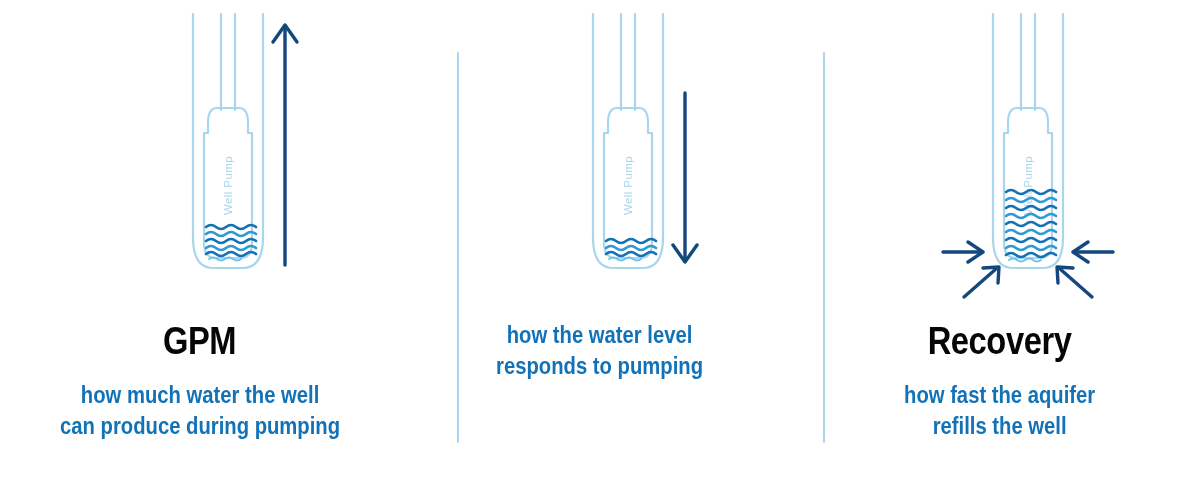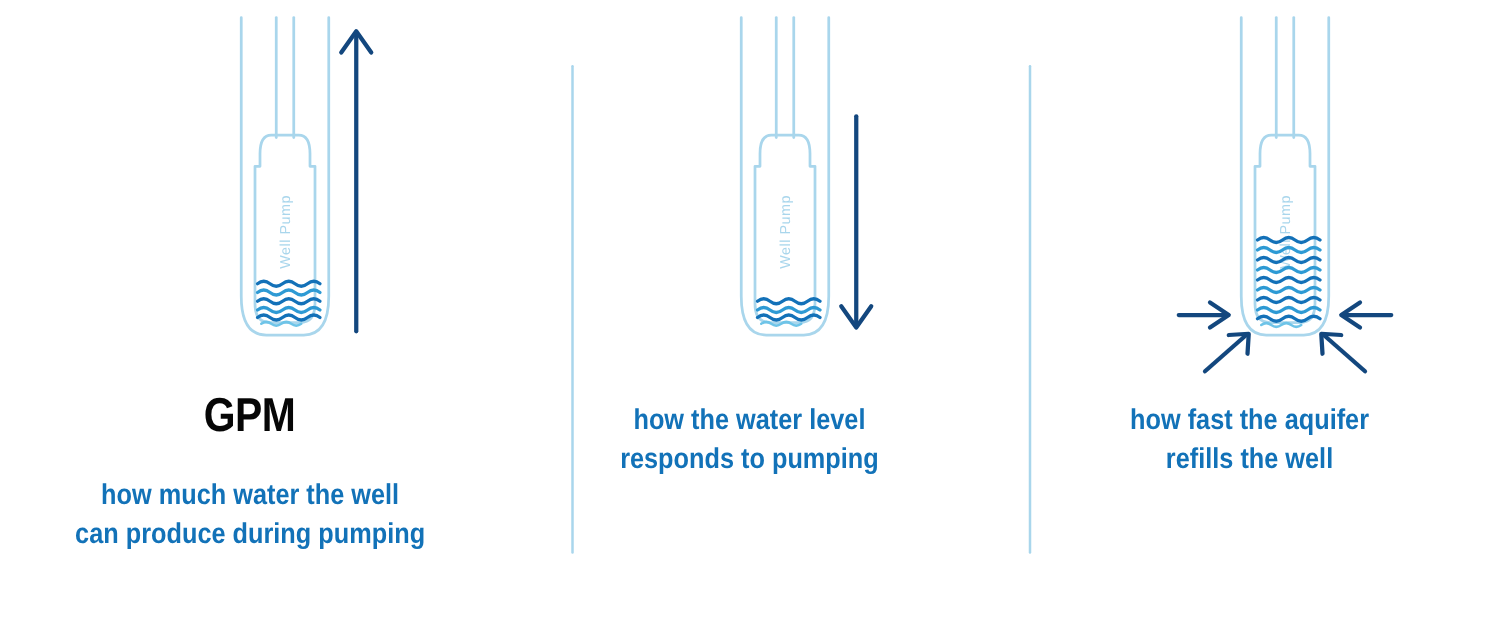--- a/index.html
+++ b/index.html
@@ -65,21 +65,21 @@
     color: #060606;
     text-align: center;
     line-height: 1;
     margin: 0;
     transform: scaleX(0.86);
     white-space: nowrap;
   }
   .heading-wrap {
     height: 46px;
     display: flex;
-    align-items: flex-start;
+    align-items: flex-end;
     justify-content: center;
     margin-top: 14px;
   }
   .caption {
     font-family: "Liberation Sans Narrow", "Liberation Sans", sans-serif;
     font-weight: bold;
     font-size: 23px;
     color: #1272b8;
     text-align: center;
     line-height: 1.35;
@@ -227,19 +227,22 @@
             <polyline points="198,283 199,267 183,268"></polyline>
           </g>
 
           <g>
             <line x1="292" y1="297" x2="259" y2="268"></line>
             <polyline points="258,283 257,267 273,268"></polyline>
           </g>
         </g>
       </svg>
     </div>
+    <div class="heading-wrap">
+      <h2 class="heading">Recovery</h2>
+    </div>
     <p class="caption">
       <span>how fast the aquifer</span>
       <span>refills the well</span>
     </p>
   </div>
 
 </div>
 
 </body></html>

